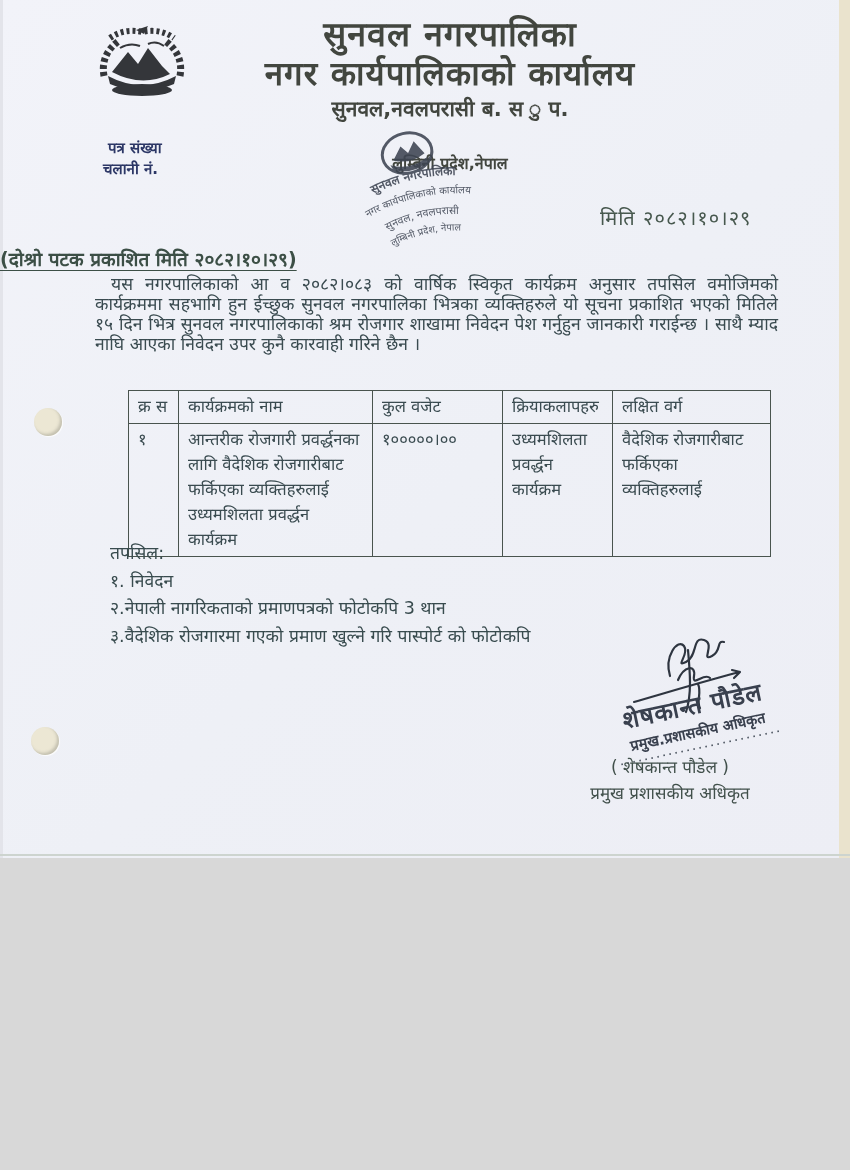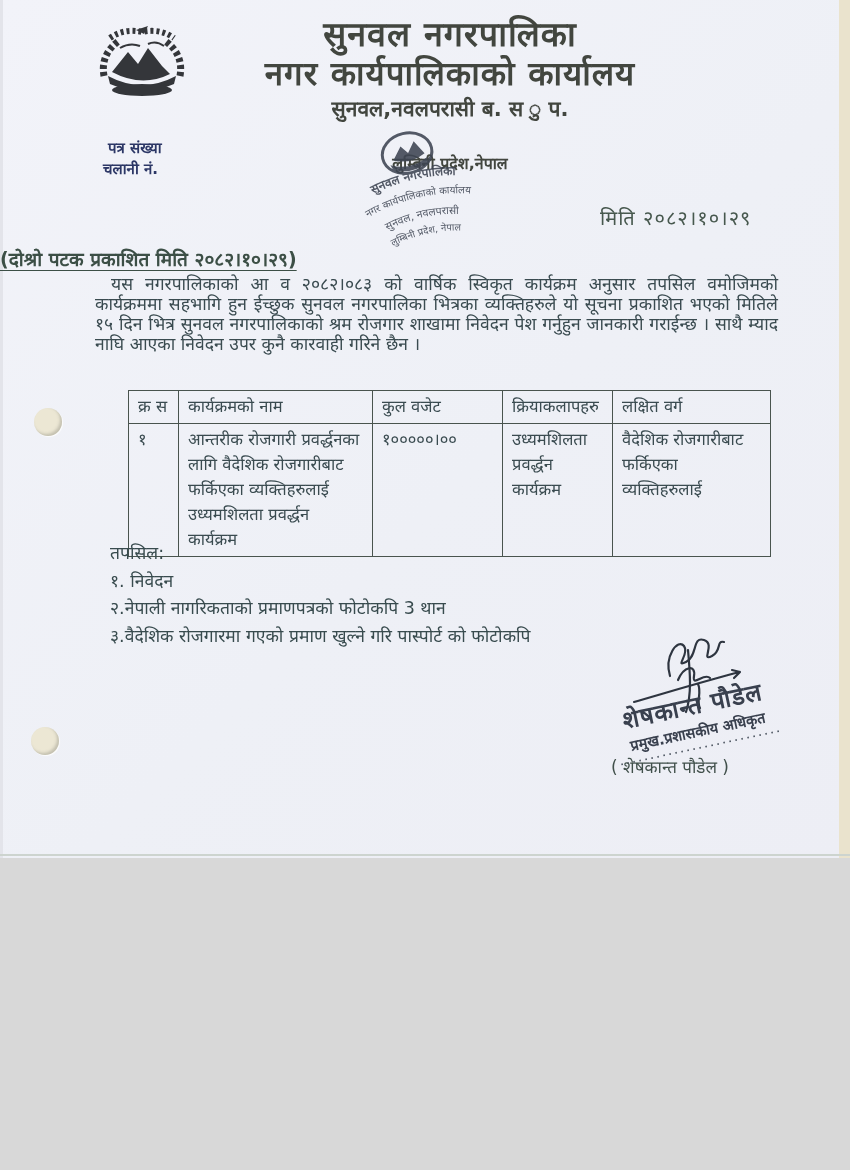--- a/index.html
+++ b/index.html
@@ -168,14 +168,15 @@
     </g>
   </svg>
 
   <div class="sig-stamp">
     <div class="nm">शेषकान्त पौडेल</div>
     <div class="ttl">प्रमुख.प्रशासकीय अधिकृत</div>
     <div class="dots">...........................</div>
   </div>
 
   <div class="sig-name">( शेषकान्त पौडेल )</div>
+  <div class="sig-title">प्रमुख प्रशासकीय अधिकृत</div>
 
 </div>
 
 </body></html>

